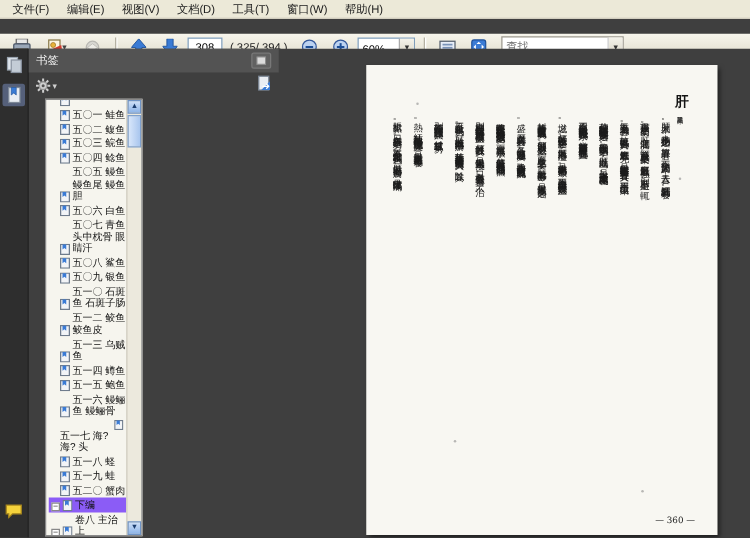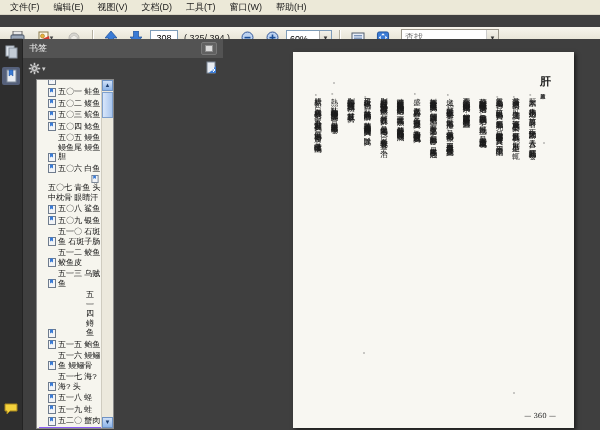--- a/index.html
+++ b/index.html
@@ -295,84 +295,84 @@
 </svg>
           <span class="tlabel">五〇五 鳗鱼 鳗鱼尾 鳗鱼胆</span>
         </div>
         <div class="trow" style="padding-left: 9px;">
           <svg class="bmicon" width="8" height="9" viewBox="0 0 8 9">
   <rect x="0.5" y="0.5" width="7" height="8" fill="#f2f4f7" stroke="#6f7c8d"></rect>
   <path d="M2 0.5 L5 0.5 L5 4.5 L3.5 3.4 L2 4.5 Z" fill="#3a7bd5"></path>
 </svg>
           <span class="tlabel">五〇六 白鱼</span>
         </div>
+        <div class="trow" style="padding-left: 9px;">
+          <svg class="bmicon" width="8" height="9" viewBox="0 0 8 9">
+  <rect x="0.5" y="0.5" width="7" height="8" fill="#f2f4f7" stroke="#6f7c8d"></rect>
+  <path d="M2 0.5 L5 0.5 L5 4.5 L3.5 3.4 L2 4.5 Z" fill="#3a7bd5"></path>
+</svg>
+          <span class="tlabel">五〇七 青鱼 头中枕骨 眼睛汗</span>
+        </div>
+        <div class="trow" style="padding-left: 9px;">
+          <svg class="bmicon" width="8" height="9" viewBox="0 0 8 9">
+  <rect x="0.5" y="0.5" width="7" height="8" fill="#f2f4f7" stroke="#6f7c8d"></rect>
+  <path d="M2 0.5 L5 0.5 L5 4.5 L3.5 3.4 L2 4.5 Z" fill="#3a7bd5"></path>
+</svg>
+          <span class="tlabel">五〇八 鲨鱼</span>
+        </div>
+        <div class="trow" style="padding-left: 9px;">
+          <svg class="bmicon" width="8" height="9" viewBox="0 0 8 9">
+  <rect x="0.5" y="0.5" width="7" height="8" fill="#f2f4f7" stroke="#6f7c8d"></rect>
+  <path d="M2 0.5 L5 0.5 L5 4.5 L3.5 3.4 L2 4.5 Z" fill="#3a7bd5"></path>
+</svg>
+          <span class="tlabel">五〇九 银鱼</span>
+        </div>
+        <div class="trow" style="padding-left: 9px;">
+          <svg class="bmicon" width="8" height="9" viewBox="0 0 8 9">
+  <rect x="0.5" y="0.5" width="7" height="8" fill="#f2f4f7" stroke="#6f7c8d"></rect>
+  <path d="M2 0.5 L5 0.5 L5 4.5 L3.5 3.4 L2 4.5 Z" fill="#3a7bd5"></path>
+</svg>
+          <span class="tlabel">五一〇 石斑鱼 石斑子肠</span>
+        </div>
+        <div class="trow" style="padding-left: 9px;">
+          <svg class="bmicon" width="8" height="9" viewBox="0 0 8 9">
+  <rect x="0.5" y="0.5" width="7" height="8" fill="#f2f4f7" stroke="#6f7c8d"></rect>
+  <path d="M2 0.5 L5 0.5 L5 4.5 L3.5 3.4 L2 4.5 Z" fill="#3a7bd5"></path>
+</svg>
+          <span class="tlabel">五一二 鲛鱼 鲛鱼皮</span>
+        </div>
+        <div class="trow" style="padding-left: 9px;">
+          <svg class="bmicon" width="8" height="9" viewBox="0 0 8 9">
+  <rect x="0.5" y="0.5" width="7" height="8" fill="#f2f4f7" stroke="#6f7c8d"></rect>
+  <path d="M2 0.5 L5 0.5 L5 4.5 L3.5 3.4 L2 4.5 Z" fill="#3a7bd5"></path>
+</svg>
+          <span class="tlabel">五一三 乌贼鱼</span>
+        </div>
+        <div class="trow" style="padding-left: 9px;">
+          <svg class="bmicon" width="8" height="9" viewBox="0 0 8 9">
+  <rect x="0.5" y="0.5" width="7" height="8" fill="#f2f4f7" stroke="#6f7c8d"></rect>
+  <path d="M2 0.5 L5 0.5 L5 4.5 L3.5 3.4 L2 4.5 Z" fill="#3a7bd5"></path>
+</svg>
+          <span class="tlabel">五一四 鳟鱼</span>
+        </div>
+        <div class="trow" style="padding-left: 9px;">
+          <svg class="bmicon" width="8" height="9" viewBox="0 0 8 9">
+  <rect x="0.5" y="0.5" width="7" height="8" fill="#f2f4f7" stroke="#6f7c8d"></rect>
+  <path d="M2 0.5 L5 0.5 L5 4.5 L3.5 3.4 L2 4.5 Z" fill="#3a7bd5"></path>
+</svg>
+          <span class="tlabel">五一五 鲍鱼</span>
+        </div>
+        <div class="trow" style="padding-left: 9px;">
+          <svg class="bmicon" width="8" height="9" viewBox="0 0 8 9">
+  <rect x="0.5" y="0.5" width="7" height="8" fill="#f2f4f7" stroke="#6f7c8d"></rect>
+  <path d="M2 0.5 L5 0.5 L5 4.5 L3.5 3.4 L2 4.5 Z" fill="#3a7bd5"></path>
+</svg>
+          <span class="tlabel">五一六 鳗鲡鱼 鳗鲡骨</span>
+        </div>
         <div class="trow" style="padding-left: 9px; flex-direction: column;">
-          <svg class="bmicon" width="8" height="9" viewBox="0 0 8 9">
-  <rect x="0.5" y="0.5" width="7" height="8" fill="#f2f4f7" stroke="#6f7c8d"></rect>
-  <path d="M2 0.5 L5 0.5 L5 4.5 L3.5 3.4 L2 4.5 Z" fill="#3a7bd5"></path>
-</svg>
-          <span class="tlabel">五〇七 青鱼 头中枕骨 眼睛汗</span>
-        </div>
-        <div class="trow" style="padding-left: 9px;">
-          <svg class="bmicon" width="8" height="9" viewBox="0 0 8 9">
-  <rect x="0.5" y="0.5" width="7" height="8" fill="#f2f4f7" stroke="#6f7c8d"></rect>
-  <path d="M2 0.5 L5 0.5 L5 4.5 L3.5 3.4 L2 4.5 Z" fill="#3a7bd5"></path>
-</svg>
-          <span class="tlabel">五〇八 鲨鱼</span>
-        </div>
-        <div class="trow" style="padding-left: 9px;">
-          <svg class="bmicon" width="8" height="9" viewBox="0 0 8 9">
-  <rect x="0.5" y="0.5" width="7" height="8" fill="#f2f4f7" stroke="#6f7c8d"></rect>
-  <path d="M2 0.5 L5 0.5 L5 4.5 L3.5 3.4 L2 4.5 Z" fill="#3a7bd5"></path>
-</svg>
-          <span class="tlabel">五〇九 银鱼</span>
-        </div>
-        <div class="trow" style="padding-left: 9px;">
-          <svg class="bmicon" width="8" height="9" viewBox="0 0 8 9">
-  <rect x="0.5" y="0.5" width="7" height="8" fill="#f2f4f7" stroke="#6f7c8d"></rect>
-  <path d="M2 0.5 L5 0.5 L5 4.5 L3.5 3.4 L2 4.5 Z" fill="#3a7bd5"></path>
-</svg>
-          <span class="tlabel">五一〇 石斑鱼 石斑子肠</span>
-        </div>
-        <div class="trow" style="padding-left: 9px;">
-          <svg class="bmicon" width="8" height="9" viewBox="0 0 8 9">
-  <rect x="0.5" y="0.5" width="7" height="8" fill="#f2f4f7" stroke="#6f7c8d"></rect>
-  <path d="M2 0.5 L5 0.5 L5 4.5 L3.5 3.4 L2 4.5 Z" fill="#3a7bd5"></path>
-</svg>
-          <span class="tlabel">五一二 鲛鱼 鲛鱼皮</span>
-        </div>
-        <div class="trow" style="padding-left: 9px;">
-          <svg class="bmicon" width="8" height="9" viewBox="0 0 8 9">
-  <rect x="0.5" y="0.5" width="7" height="8" fill="#f2f4f7" stroke="#6f7c8d"></rect>
-  <path d="M2 0.5 L5 0.5 L5 4.5 L3.5 3.4 L2 4.5 Z" fill="#3a7bd5"></path>
-</svg>
-          <span class="tlabel">五一三 乌贼鱼</span>
-        </div>
-        <div class="trow" style="padding-left: 9px; gap: 28px;">
-          <svg class="bmicon" width="8" height="9" viewBox="0 0 8 9">
-  <rect x="0.5" y="0.5" width="7" height="8" fill="#f2f4f7" stroke="#6f7c8d"></rect>
-  <path d="M2 0.5 L5 0.5 L5 4.5 L3.5 3.4 L2 4.5 Z" fill="#3a7bd5"></path>
-</svg>
-          <span class="tlabel">五一四 鳟鱼</span>
-        </div>
-        <div class="trow" style="padding-left: 9px;">
-          <svg class="bmicon" width="8" height="9" viewBox="0 0 8 9">
-  <rect x="0.5" y="0.5" width="7" height="8" fill="#f2f4f7" stroke="#6f7c8d"></rect>
-  <path d="M2 0.5 L5 0.5 L5 4.5 L3.5 3.4 L2 4.5 Z" fill="#3a7bd5"></path>
-</svg>
-          <span class="tlabel">五一五 鲍鱼</span>
-        </div>
-        <div class="trow" style="padding-left: 9px;">
-          <svg class="bmicon" width="8" height="9" viewBox="0 0 8 9">
-  <rect x="0.5" y="0.5" width="7" height="8" fill="#f2f4f7" stroke="#6f7c8d"></rect>
-  <path d="M2 0.5 L5 0.5 L5 4.5 L3.5 3.4 L2 4.5 Z" fill="#3a7bd5"></path>
-</svg>
-          <span class="tlabel">五一六 鳗鲡鱼 鳗鲡骨</span>
-        </div>
-        <div class="trow" style="padding-left: 9px;">
           <svg class="bmicon" width="8" height="9" viewBox="0 0 8 9">
   <rect x="0.5" y="0.5" width="7" height="8" fill="#f2f4f7" stroke="#6f7c8d"></rect>
   <path d="M2 0.5 L5 0.5 L5 4.5 L3.5 3.4 L2 4.5 Z" fill="#3a7bd5"></path>
 </svg>
           <span class="tlabel">五一七 海? 海? 头</span>
         </div>
         <div class="trow" style="padding-left: 9px;">
           <svg class="bmicon" width="8" height="9" viewBox="0 0 8 9">
   <rect x="0.5" y="0.5" width="7" height="8" fill="#f2f4f7" stroke="#6f7c8d"></rect>
   <path d="M2 0.5 L5 0.5 L5 4.5 L3.5 3.4 L2 4.5 Z" fill="#3a7bd5"></path>

